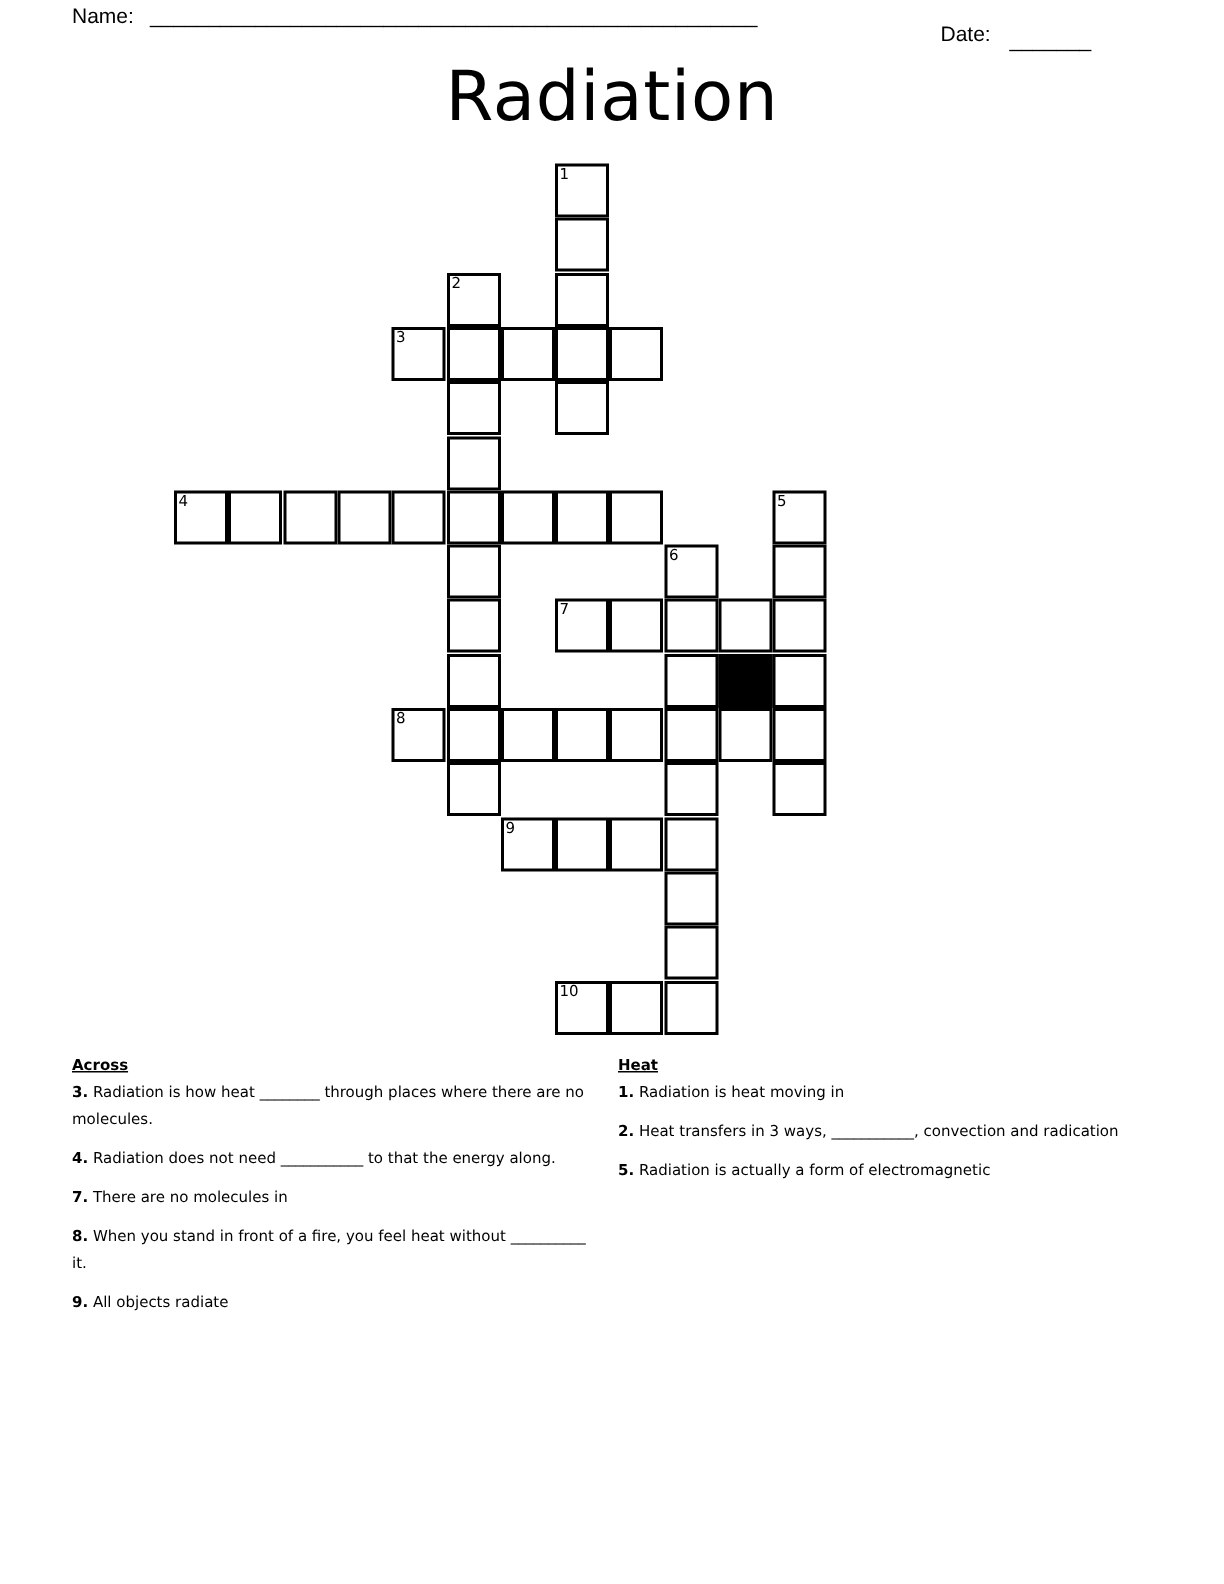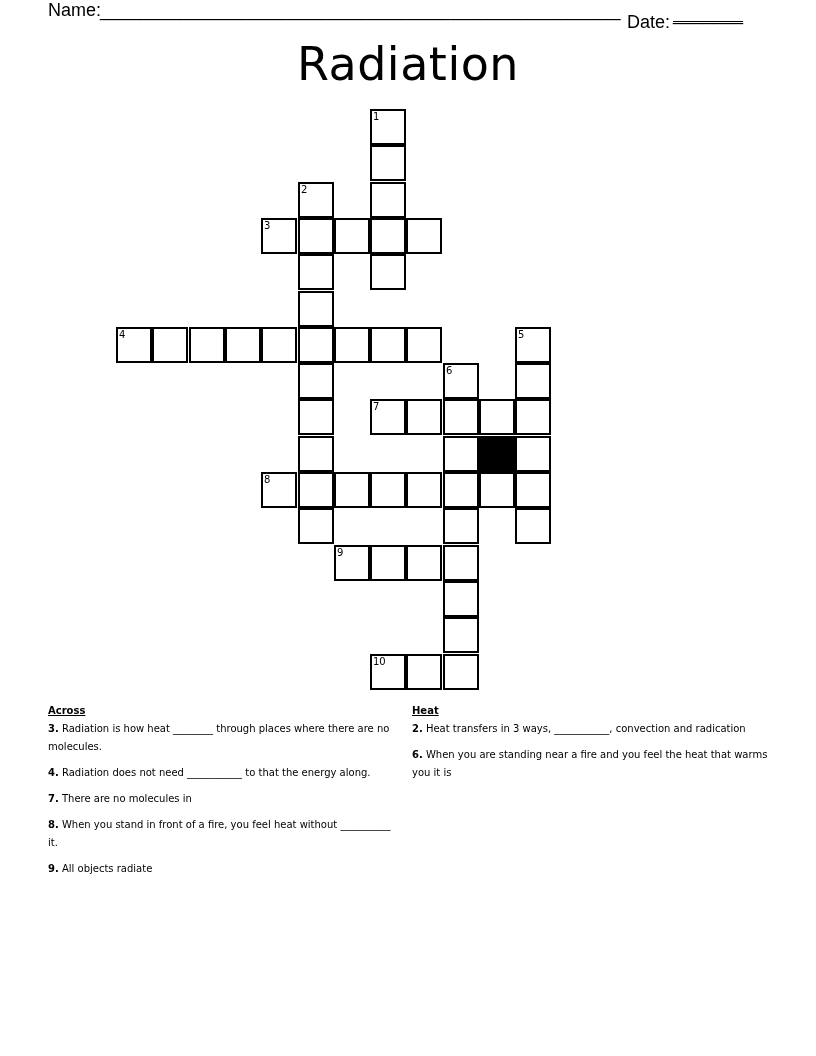--- a/index.html
+++ b/index.html
@@ -1,24 +1,24 @@
 <!DOCTYPE html>
 <html><head>
   <meta charset="utf-8">
   <style>
     html, body { margin: 0; padding: 0; background: #ffffff; }
     body { width: 816px; height: 1056px; position: relative; overflow: hidden; color: #000; }
     .header-row {
       position: absolute; top: 0; left: 48px; width: 700px; height: 20px;
-      font-family: "Liberation Sans", sans-serif; font-size: 18px; line-height: 20px;
+      font-family: "Liberation Sans", sans-serif; font-size: 14px; line-height: 20px;
     }
     .name-label { position: absolute; left: 0; top: 0; }
     .name-line { position: absolute; left: 52px; top: 0; }
     .date-label { position: absolute; left: 579px; top: 12px; }
-    .date-line { position: absolute; left: 625px; top: 4px; text-decoration: underline; }
+    .date-line { position: absolute; left: 625px; top: 16px; }
     .title {
       position: absolute; top: 34px; left: 0; width: 816px; text-align: center;
       font-family: "DejaVu Sans", sans-serif; font-size: 46px; line-height: 60px;
       letter-spacing: 0.5px;
     }
     .grid { position: absolute; left: 0; top: 0; width: 816px; height: 700px; }
     .cell {
       position: absolute; width: 36px; height: 36px; box-sizing: border-box;
       border: 2px solid #000; background: #fff; margin-left: -1px; margin-top: -1px;
     }
@@ -131,15 +131,16 @@
   <p class="section-heading">Across</p>
   <p class="clue"><span class="cnum">3.</span><span> Radiation is how heat ________ through places where there are no molecules.</span></p>
   <p class="clue"><span class="cnum">4.</span><span> Radiation does not need ___________ to that the energy along.</span></p>
   <p class="clue"><span class="cnum">7.</span><span> There are no molecules in</span></p>
   <p class="clue"><span class="cnum">8.</span><span> When you stand in front of a fire, you feel heat without __________ it.</span></p>
   <p class="clue"><span class="cnum">9.</span><span> All objects radiate</span></p>
 </div>
 
 <div class="clues right">
   <p class="section-heading">Heat</p>
+  <p class="clue"><span class="cnum">1.</span><span> Radiation is heat moving in</span></p>
   <p class="clue"><span class="cnum">2.</span><span> Heat transfers in 3 ways, ___________, convection and radication</span></p>
-  <p class="clue"><span class="cnum">6.</span><span> When you are standing near a fire and you feel the heat that warms you it is</span></p>
+  <p class="clue"><span class="cnum">5.</span><span> Radiation is actually a form of electromagnetic</span></p>
 </div>
 
 </body></html>

